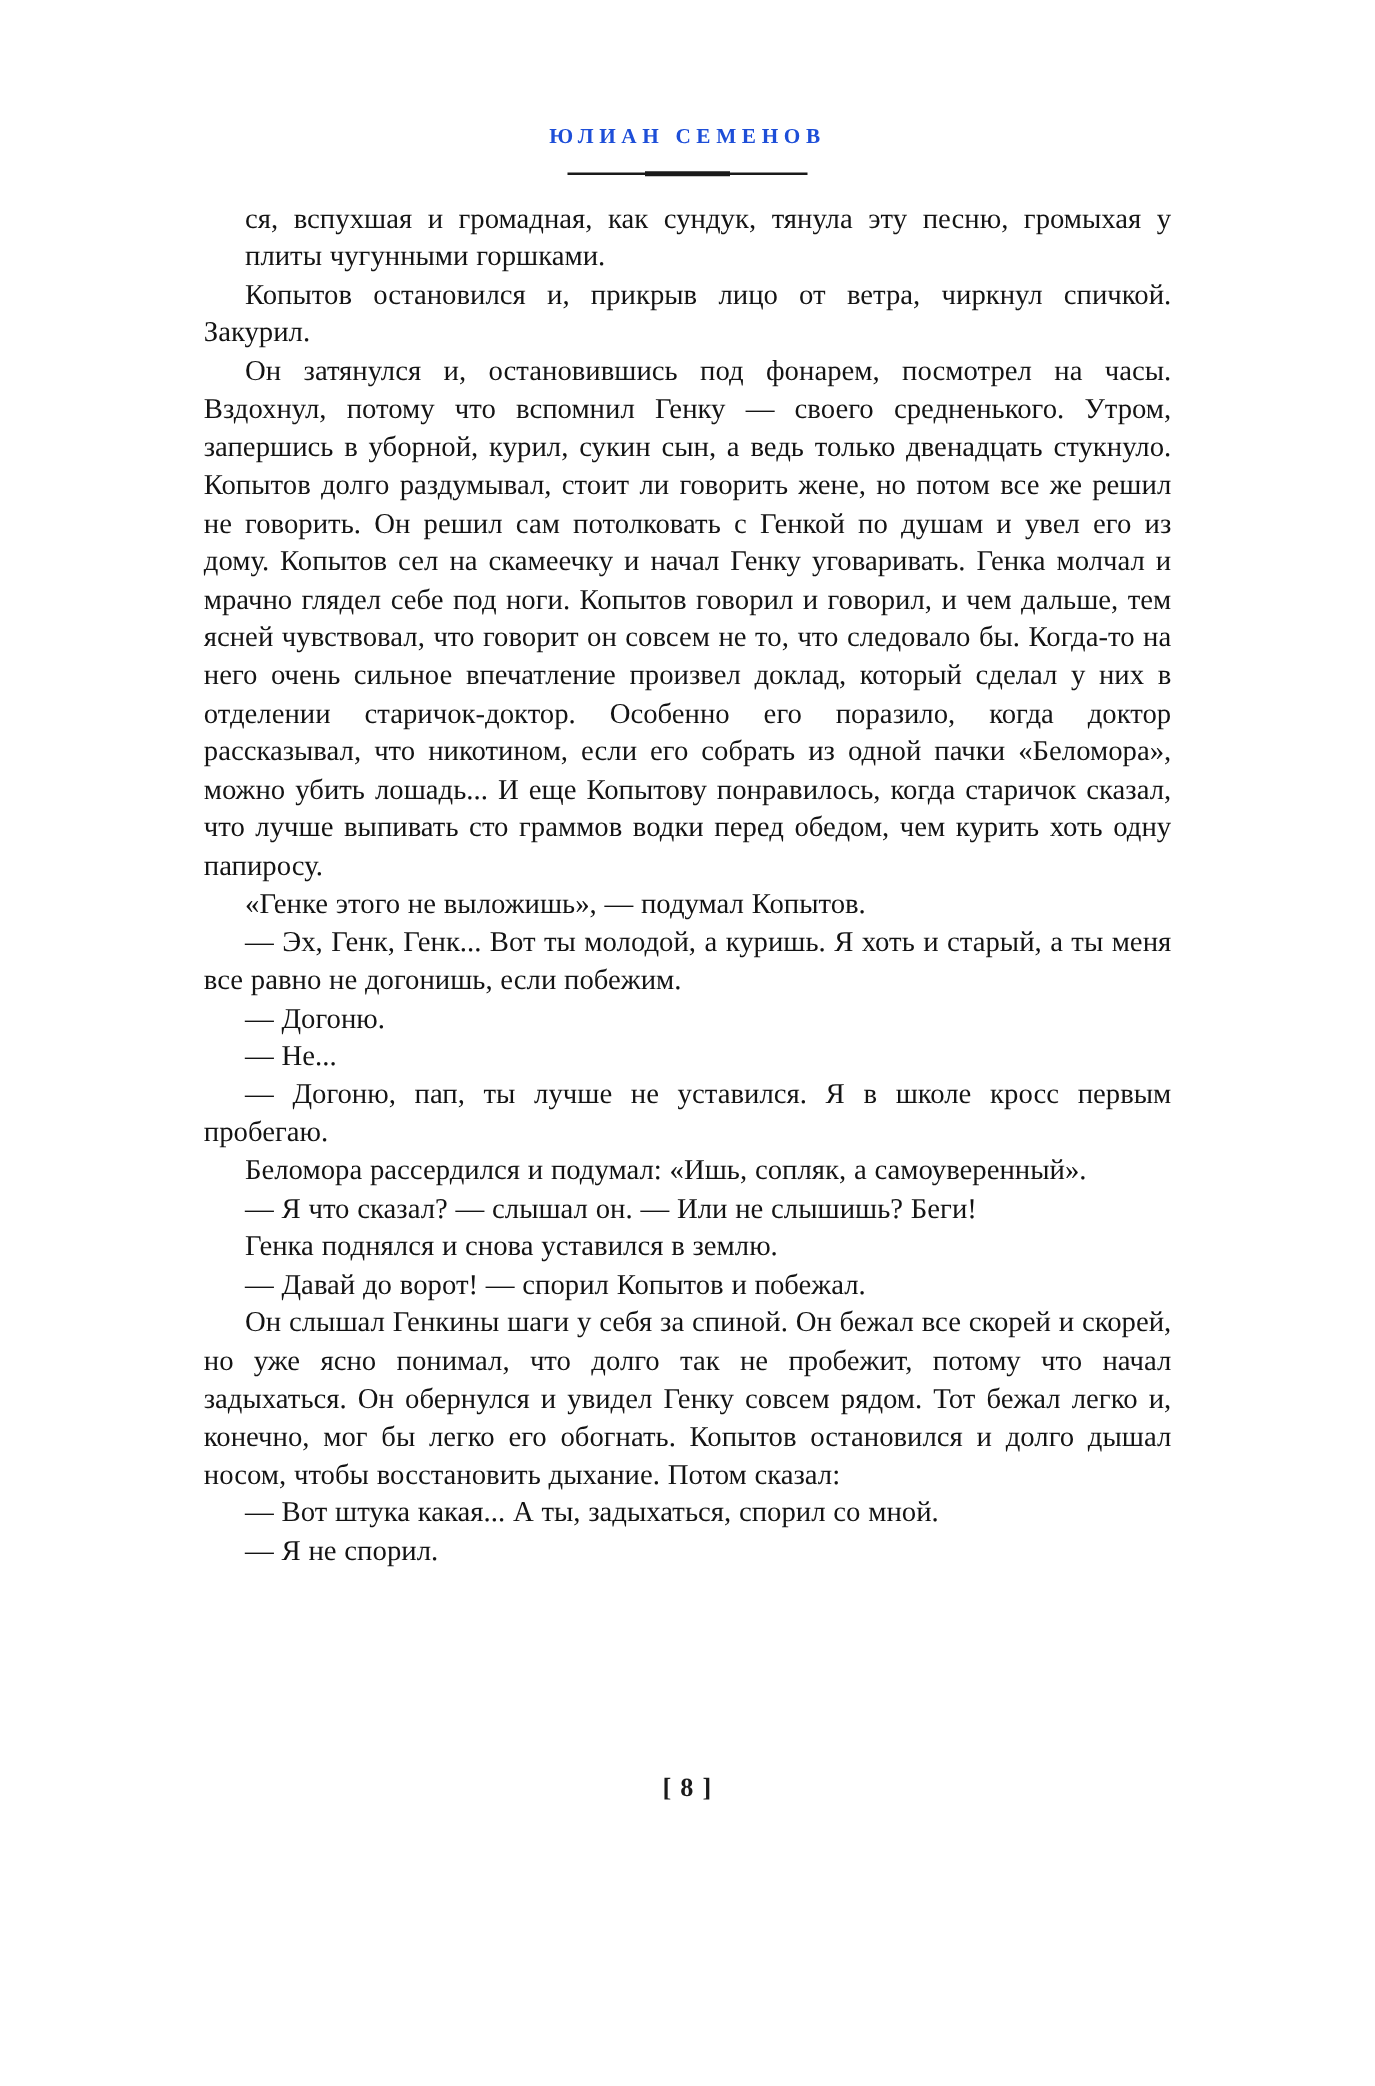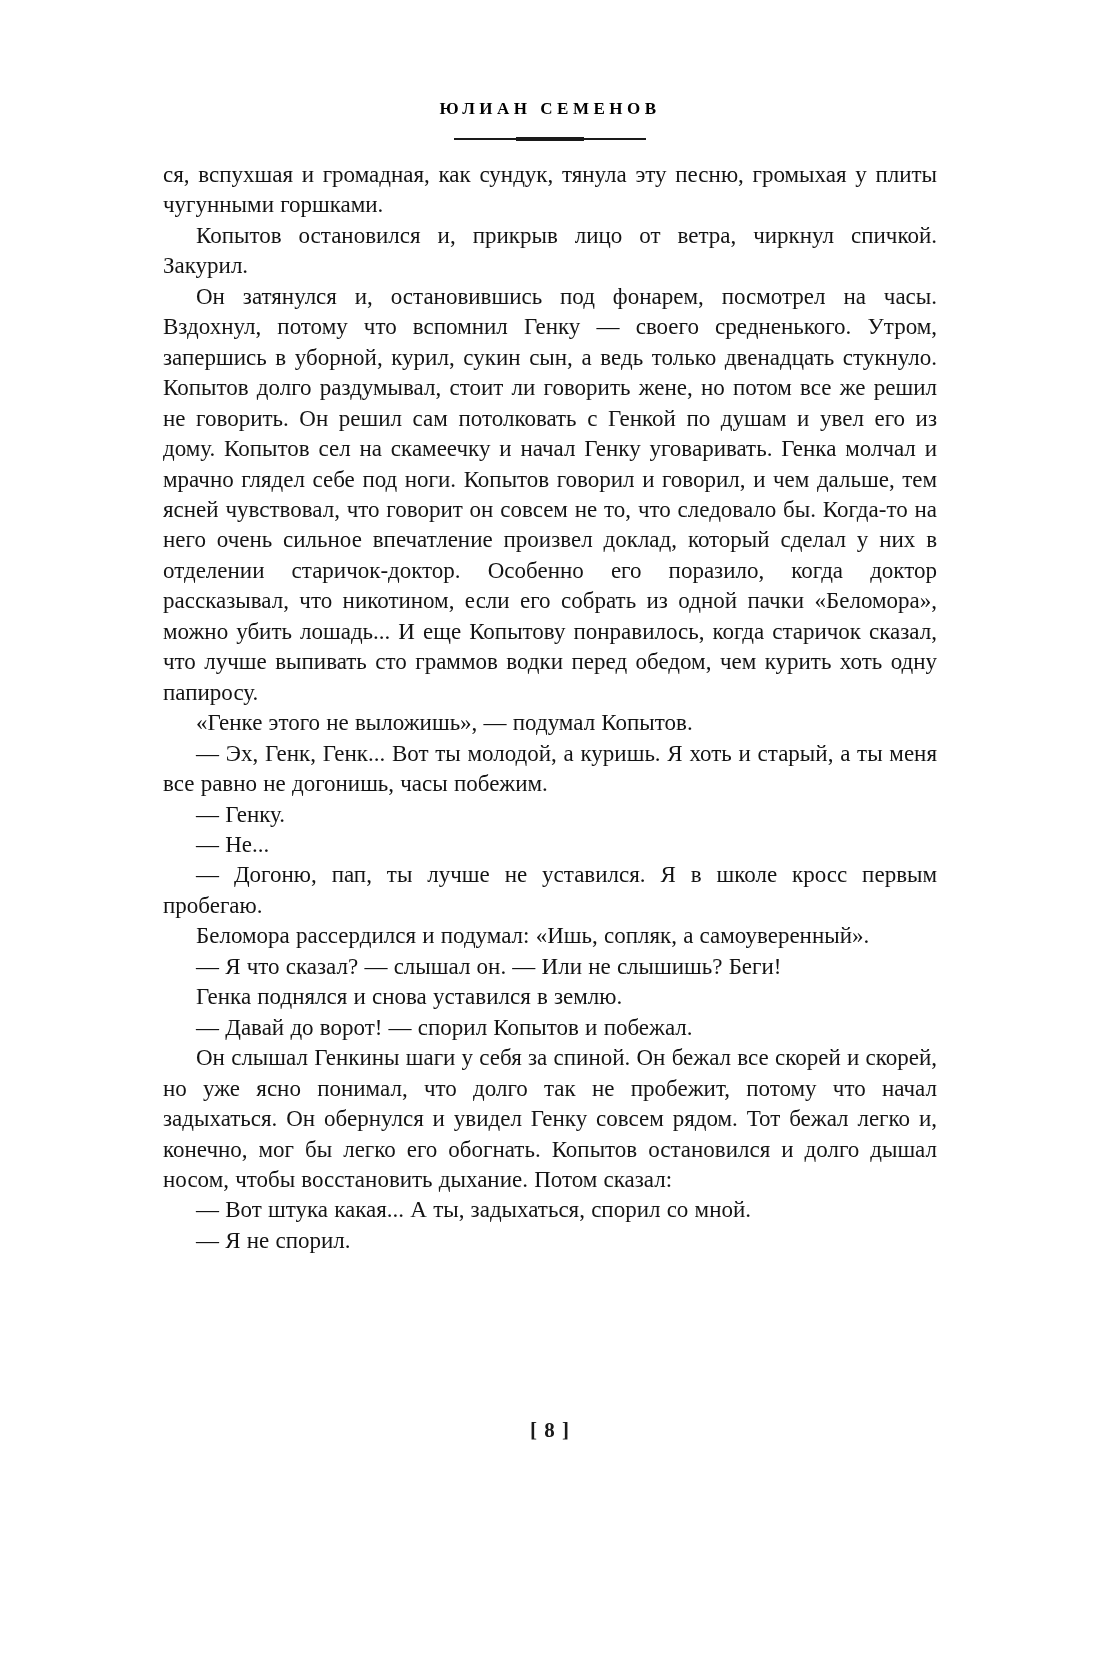--- a/index.html
+++ b/index.html
@@ -18,21 +18,21 @@
   }
   .running-head {
     position: absolute;
     top: 99px;
     left: 0;
     width: 100%;
     text-align: center;
     font-size: 17px;
     font-weight: bold;
     letter-spacing: 4.5px;
-    color: #000000;
+    color: #1d4ed8;
   }
   .header-rule {
     position: absolute;
     top: 136px;
     left: 50%;
     transform: translateX(-50%);
     width: 192px;
     height: 6px;
     display: flex;
     align-items: center;
@@ -60,20 +60,21 @@
     -webkit-hyphens: auto;
     word-spacing: 0.02em;
   }
   .page-body p {
     margin: 0;
     padding: 0;
     text-indent: 33px;
   }
   .page-body p.no-indent {
     text-indent: 0;
+    margin-left: 33px;
   }
   .folio {
     position: absolute;
     top: 1418px;
     left: 0;
     width: 100%;
     text-align: center;
     font-size: 21px;
     font-weight: bold;
     letter-spacing: 1px;
@@ -91,22 +92,22 @@
     <span class="rule-side"></span>
     <span class="rule-center"></span>
     <span class="rule-side"></span>
   </div>
 
   <div class="page-body" lang="ru">
       <p class="no-indent">ся, вспухшая и громадная, как сундук, тянула эту песню, громыхая у плиты чугунными горшками.</p>
       <p>Копытов остановился и, прикрыв лицо от ветра, чиркнул спичкой. Закурил.</p>
       <p>Он затянулся и, остановившись под фонарем, посмотрел на часы. Вздохнул, потому что вспомнил Генку — своего средненького. Утром, запершись в уборной, курил, сукин сын, а ведь только двенадцать стукнуло. Копытов долго раздумывал, стоит ли говорить жене, но потом все же решил не говорить. Он решил сам потолковать с Генкой по душам и увел его из дому. Копытов сел на скамеечку и начал Генку уговаривать. Генка молчал и мрачно глядел себе под ноги. Копытов говорил и говорил, и чем дальше, тем ясней чувствовал, что говорит он совсем не то, что следовало бы. Когда-то на него очень сильное впечатление произвел доклад, который сделал у них в отделении старичок-доктор. Особенно его поразило, когда доктор рассказывал, что никотином, если его собрать из одной пачки «Беломора», можно убить лошадь... И еще Копытову понравилось, когда старичок сказал, что лучше выпивать сто граммов водки перед обедом, чем курить хоть одну папиросу.</p>
       <p>«Генке этого не выложишь», — подумал Копытов.</p>
-      <p>— Эх, Генк, Генк... Вот ты молодой, а куришь. Я хоть и старый, а ты меня все равно не догонишь, часы побежим.</p>
-      <p>— Генку.</p>
+      <p>— Эх, Генк, Генк... Вот ты молодой, а куришь. Я хоть и старый, а ты меня все равно не догонишь, если побежим.</p>
+      <p>— Догоню.</p>
       <p>— Не...</p>
       <p>— Догоню, пап, ты лучше не уставился. Я в школе кросс первым пробегаю.</p>
       <p>Беломора рассердился и подумал: «Ишь, сопляк, а самоуверенный».</p>
       <p>— Я что сказал? — слышал он. — Или не слышишь? Беги!</p>
       <p>Генка поднялся и снова уставился в землю.</p>
       <p>— Давай до ворот! — спорил Копытов и побежал.</p>
       <p>Он слышал Генкины шаги у себя за спиной. Он бежал все скорей и скорей, но уже ясно понимал, что долго так не пробежит, потому что начал задыхаться. Он обернулся и увидел Генку совсем рядом. Тот бежал легко и, конечно, мог бы легко его обогнать. Копытов остановился и долго дышал носом, чтобы восстановить дыхание. Потом сказал:</p>
       <p>— Вот штука какая... А ты, задыхаться, спорил со мной.</p>
       <p>— Я не спорил.</p>
     </div>

